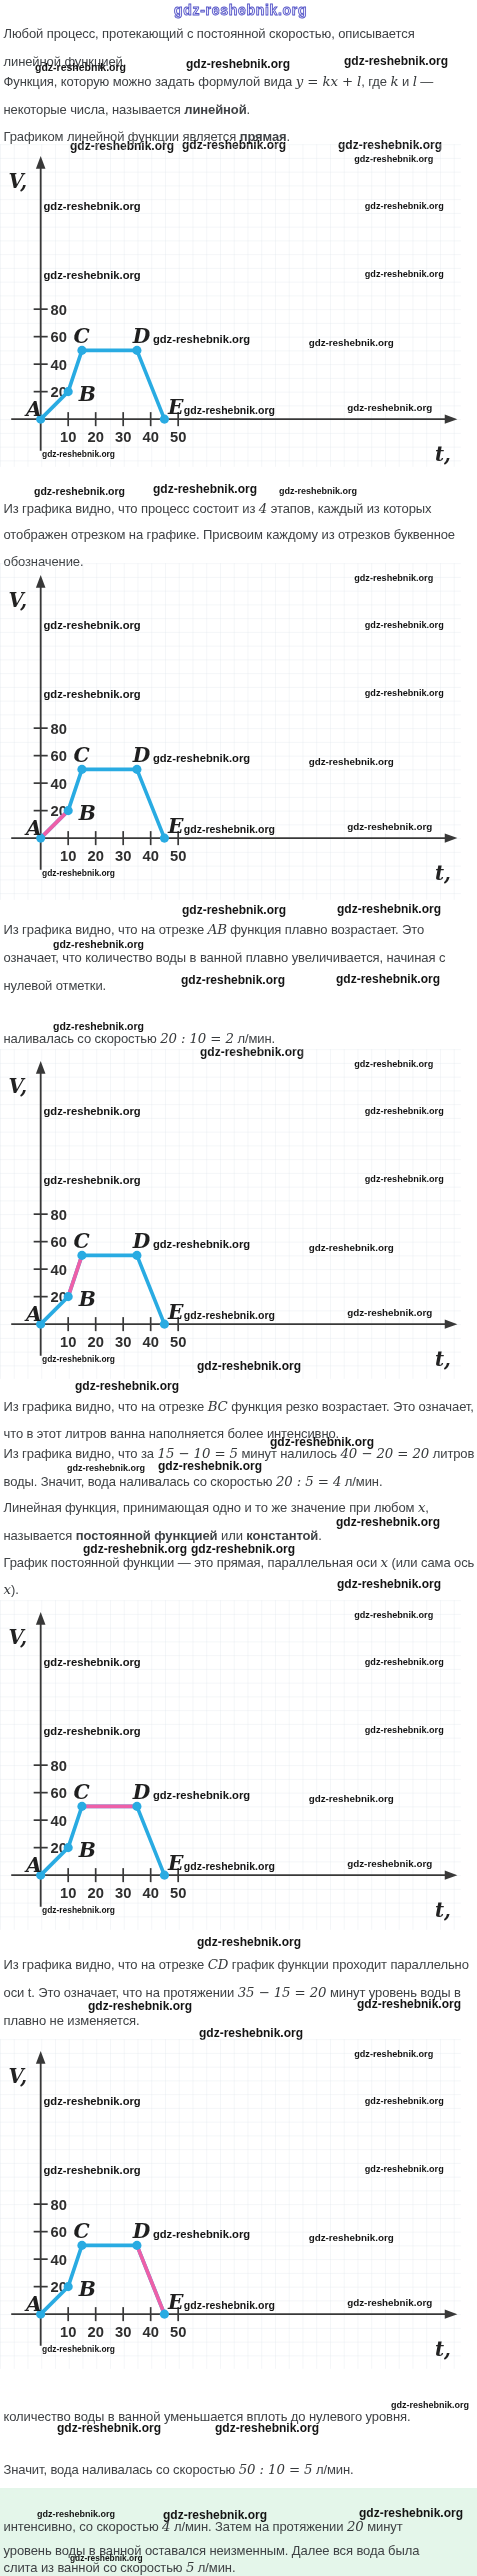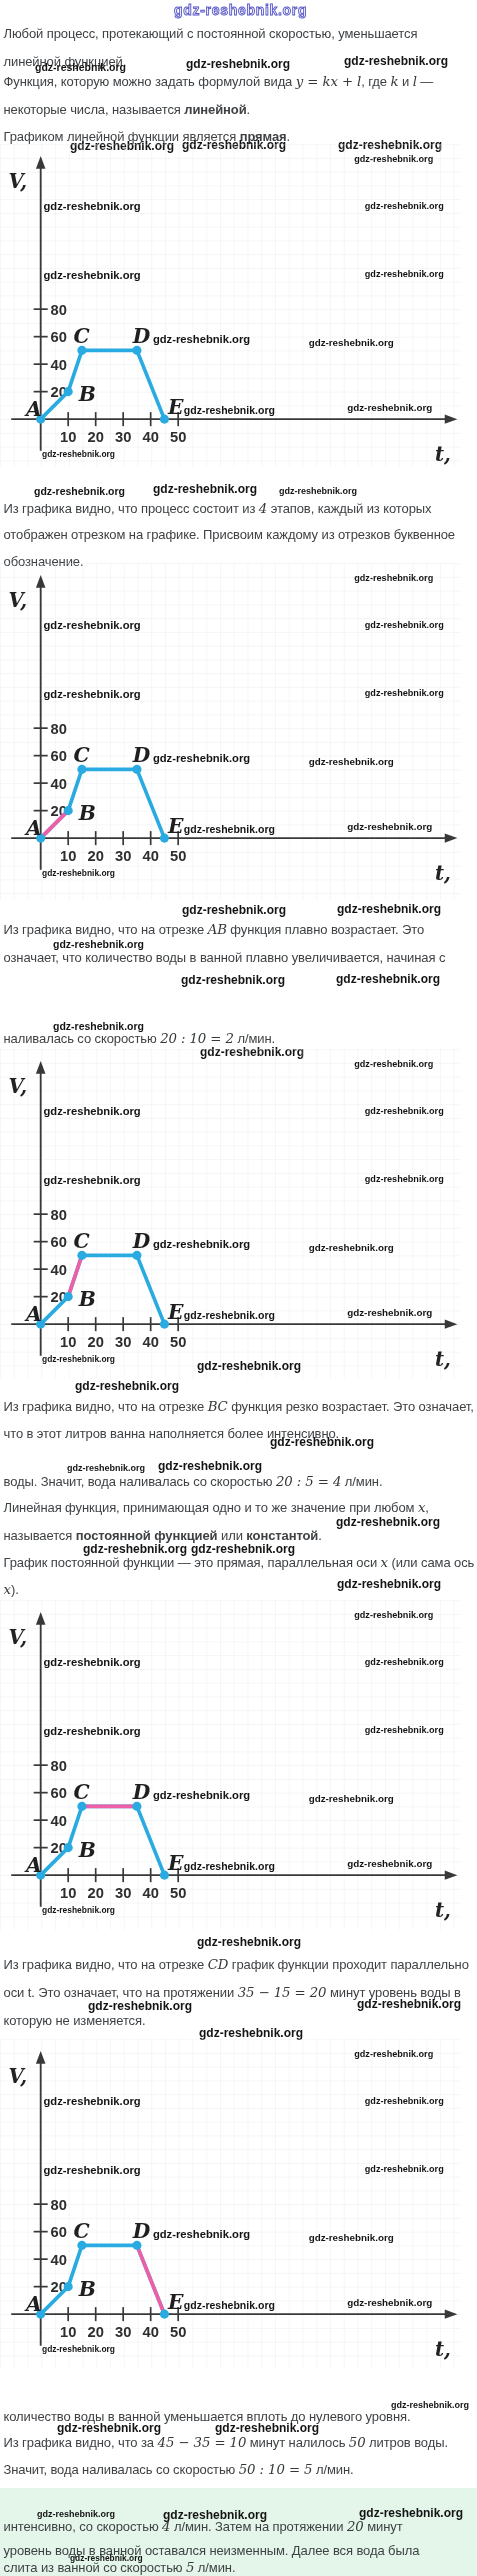--- a/index.html
+++ b/index.html
@@ -20,21 +20,21 @@
   .graph{position:absolute;left:0;width:477px;}
   .green-note{position:absolute;left:0;width:477px;background:#e4f6ea;}
 </style>
 </head>
 <body>
 
 <div class="page">
 
   <span class="wm wm-blue" style="left:174px;top:2.8px">gdz-reshebnik.org</span>
 
-  <div class="line" style="top:25px"><span>Любой процесс, протекающий с постоянной скоростью, уменьшается</span></div>
+  <div class="line" style="top:25px"><span>Любой процесс, протекающий с постоянной скоростью, описывается</span></div>
   <div class="line" style="top:53px"><span>линейной функцией.</span></div>
   <span class="wm s15" style="left:35px;top:62px">gdz-reshebnik.org</span>
   <span class="wm s17" style="left:186px;top:58px">gdz-reshebnik.org</span>
   <span class="wm s17" style="left:344px;top:55px">gdz-reshebnik.org</span>
   <div class="line" style="top:73px"><span>Функция, которую можно задать формулой вида </span><span class="math">y = kx + l</span><span>, где </span><span class="math">k</span><span> и </span><span class="math">l</span><span> —</span></div>
   <div class="line" style="top:101px"><span>некоторые числа, называется </span><span class="bold">линейной</span><span>.</span></div>
   <div class="line" style="top:128px"><span>Графиком линейной функции является </span><span class="bold">прямая</span><span>.</span></div>
   <span class="wm s17" style="left:70px;top:140px">gdz-reshebnik.org</span>
   <span class="wm s17" style="left:182px;top:139px">gdz-reshebnik.org</span>
   <span class="wm s17" style="left:338px;top:139px">gdz-reshebnik.org</span>
@@ -153,20 +153,21 @@
         <text x="262" y="384" font-family="&quot;Liberation Sans&quot;,sans-serif" font-weight="700" font-size="15" fill="#141414">gdz-reshebnik.org</text>
         <text x="495" y="380" font-family="&quot;Liberation Sans&quot;,sans-serif" font-weight="700" font-size="14" fill="#141414">gdz-reshebnik.org</text>
         <text x="60" y="446" font-family="&quot;Liberation Sans&quot;,sans-serif" font-weight="700" font-size="12" fill="#141414">gdz-reshebnik.org</text>
       </svg></div>
 
   <span class="wm s17" style="left:182px;top:904px">gdz-reshebnik.org</span>
   <span class="wm s17" style="left:337px;top:903px">gdz-reshebnik.org</span>
   <div class="line" style="top:921px"><span>Из графика видно, что на отрезке </span><span class="math">AB</span><span> функция плавно возрастает. Это</span></div>
   <span class="wm s15" style="left:53px;top:939px">gdz-reshebnik.org</span>
   <div class="line" style="top:949px"><span>означает, что количество воды в ванной плавно увеличивается, начиная с</span></div>
+  <div class="line" style="top:977px"><span>нулевой отметки.</span></div>
   <span class="wm s17" style="left:181px;top:974px">gdz-reshebnik.org</span>
   <span class="wm s17" style="left:336px;top:973px">gdz-reshebnik.org</span>
   <span class="wm s15" style="left:53px;top:1021px">gdz-reshebnik.org</span>
   <div class="line" style="top:1030px"><span>наливалась со скоростью </span><span class="math">20 : 10 = 2</span><span> л/мин.</span></div>
   <span class="wm s17" style="left:200px;top:1046px">gdz-reshebnik.org</span>
 
   <div class="graph" style="top:1049px;height:330px"><svg width="477" height="330" viewBox="0 0 680 470">
         <defs>
           <pattern id="grid2" width="19.6" height="19.6" patternUnits="userSpaceOnUse">
             <path d="M 19.6 0 H 0 V 19.6" fill="none" stroke="#e2e7ed" stroke-width="1"></path>
@@ -219,20 +220,21 @@
         <text x="262" y="384" font-family="&quot;Liberation Sans&quot;,sans-serif" font-weight="700" font-size="15" fill="#141414">gdz-reshebnik.org</text>
         <text x="495" y="380" font-family="&quot;Liberation Sans&quot;,sans-serif" font-weight="700" font-size="14" fill="#141414">gdz-reshebnik.org</text>
         <text x="60" y="446" font-family="&quot;Liberation Sans&quot;,sans-serif" font-weight="700" font-size="12" fill="#141414">gdz-reshebnik.org</text>
       </svg></div>
 
   <span class="wm s17" style="left:197px;top:1360px">gdz-reshebnik.org</span>
   <span class="wm s17" style="left:75px;top:1380px">gdz-reshebnik.org</span>
   <div class="line" style="top:1398px"><span>Из графика видно, что на отрезке </span><span class="math">BC</span><span> функция резко возрастает. Это означает,</span></div>
   <div class="line" style="top:1425px"><span>что в этот литров ванна наполняется более интенсивно.</span></div>
   <span class="wm s17" style="left:270px;top:1436px">gdz-reshebnik.org</span>
+  <div class="line" style="top:1445px"><span>Из графика видно, что за </span><span class="math">15 − 10 = 5</span><span> минут налилось </span><span class="math">40 − 20 = 20</span><span> литров</span></div>
   <span class="wm s13" style="left:67px;top:1464px">gdz-reshebnik.org</span>
   <span class="wm s17" style="left:158px;top:1460px">gdz-reshebnik.org</span>
   <div class="line" style="top:1473px"><span>воды. Значит, вода наливалась со скоростью </span><span class="math">20 : 5 = 4</span><span> л/мин.</span></div>
   <div class="line" style="top:1499px"><span>Линейная функция, принимающая одно и то же значение при любом </span><span class="math">x</span><span>,</span></div>
   <span class="wm s17" style="left:336px;top:1516px">gdz-reshebnik.org</span>
   <div class="line" style="top:1527px"><span>называется </span><span class="bold">постоянной функцией</span><span> или </span><span class="bold">константой</span><span>.</span></div>
   <span class="wm s17" style="left:83px;top:1543px">gdz-reshebnik.org</span>
   <span class="wm s17" style="left:191px;top:1543px">gdz-reshebnik.org</span>
   <div class="line" style="top:1554px"><span>График постоянной функции — это прямая, параллельная оси </span><span class="math">x</span><span> (или сама ось</span></div>
   <div class="line" style="top:1581px"><span class="math">x</span><span>).</span></div>
@@ -291,21 +293,21 @@
         <text x="262" y="384" font-family="&quot;Liberation Sans&quot;,sans-serif" font-weight="700" font-size="15" fill="#141414">gdz-reshebnik.org</text>
         <text x="495" y="380" font-family="&quot;Liberation Sans&quot;,sans-serif" font-weight="700" font-size="14" fill="#141414">gdz-reshebnik.org</text>
         <text x="60" y="446" font-family="&quot;Liberation Sans&quot;,sans-serif" font-weight="700" font-size="12" fill="#141414">gdz-reshebnik.org</text>
       </svg></div>
 
   <span class="wm s17" style="left:197px;top:1936px">gdz-reshebnik.org</span>
   <div class="line" style="top:1956px"><span>Из графика видно, что на отрезке </span><span class="math">CD</span><span> график функции проходит параллельно</span></div>
   <div class="line" style="top:1984px"><span>оси t. Это означает, что на протяжении </span><span class="math">35 − 15 = 20</span><span> минут уровень воды в</span></div>
   <span class="wm s17" style="left:88px;top:2000px">gdz-reshebnik.org</span>
   <span class="wm s17" style="left:357px;top:1998px">gdz-reshebnik.org</span>
-  <div class="line" style="top:2012px"><span>которую не изменяется.</span></div>
+  <div class="line" style="top:2012px"><span>плавно не изменяется.</span></div>
   <span class="wm s17" style="left:199px;top:2027px">gdz-reshebnik.org</span>
 
   <div class="graph" style="top:2039px;height:330px"><svg width="477" height="330" viewBox="0 0 680 470">
         <defs>
           <pattern id="grid4" width="19.6" height="19.6" patternUnits="userSpaceOnUse">
             <path d="M 19.6 0 H 0 V 19.6" fill="none" stroke="#e2e7ed" stroke-width="1"></path>
           </pattern>
         </defs>
         <rect x="0" y="0" width="657" height="470" fill="url(#grid4)"></rect>
         <line x1="16" y1="392" x2="642" y2="392" stroke="#383838" stroke-width="2.6"></line>
@@ -353,21 +355,20 @@
         <text x="440" y="288" font-family="&quot;Liberation Sans&quot;,sans-serif" font-weight="700" font-size="14" fill="#141414">gdz-reshebnik.org</text>
         <text x="262" y="384" font-family="&quot;Liberation Sans&quot;,sans-serif" font-weight="700" font-size="15" fill="#141414">gdz-reshebnik.org</text>
         <text x="495" y="380" font-family="&quot;Liberation Sans&quot;,sans-serif" font-weight="700" font-size="14" fill="#141414">gdz-reshebnik.org</text>
         <text x="60" y="446" font-family="&quot;Liberation Sans&quot;,sans-serif" font-weight="700" font-size="12" fill="#141414">gdz-reshebnik.org</text>
       </svg></div>
 
   <span class="wm s13" style="left:391px;top:2401px">gdz-reshebnik.org</span>
   <div class="line" style="top:2408px"><span>количество воды в ванной уменьшается вплоть до нулевого уровня.</span></div>
   <span class="wm s17" style="left:57px;top:2422px">gdz-reshebnik.org</span>
   <span class="wm s17" style="left:215px;top:2422px">gdz-reshebnik.org</span>
-  <div class="line" style="top:2434px"><span>Из графика видно, что за </span><span class="math">45 − 35 = 10</span><span> минут налилось </span><span class="math">50</span><span> литров воды.</span></div>
   <div class="line" style="top:2461px"><span>Значит, вода наливалась со скоростью </span><span class="math">50 : 10 = 5</span><span> л/мин.</span></div>
 
   <div class="green-note" style="top:2488px;height:88px"></div>
   <span class="wm s13" style="left:37px;top:2510px">gdz-reshebnik.org</span>
   <span class="wm s17" style="left:163px;top:2509px">gdz-reshebnik.org</span>
   <span class="wm s17" style="left:359px;top:2507px">gdz-reshebnik.org</span>
   <div class="line" style="top:2518px"><span>интенсивно, со скоростью </span><span class="math">4</span><span> л/мин. Затем на протяжении </span><span class="math">20</span><span> минут</span></div>
   <div class="line" style="top:2542px"><span>уровень воды в ванной оставался неизменным. Далее вся вода была</span></div>
   <span class="wm s12" style="left:70px;top:2554px">gdz-reshebnik.org</span>
   <div class="line" style="top:2559px"><span>слита из ванной со скоростью </span><span class="math">5</span><span> л/мин.</span></div>

